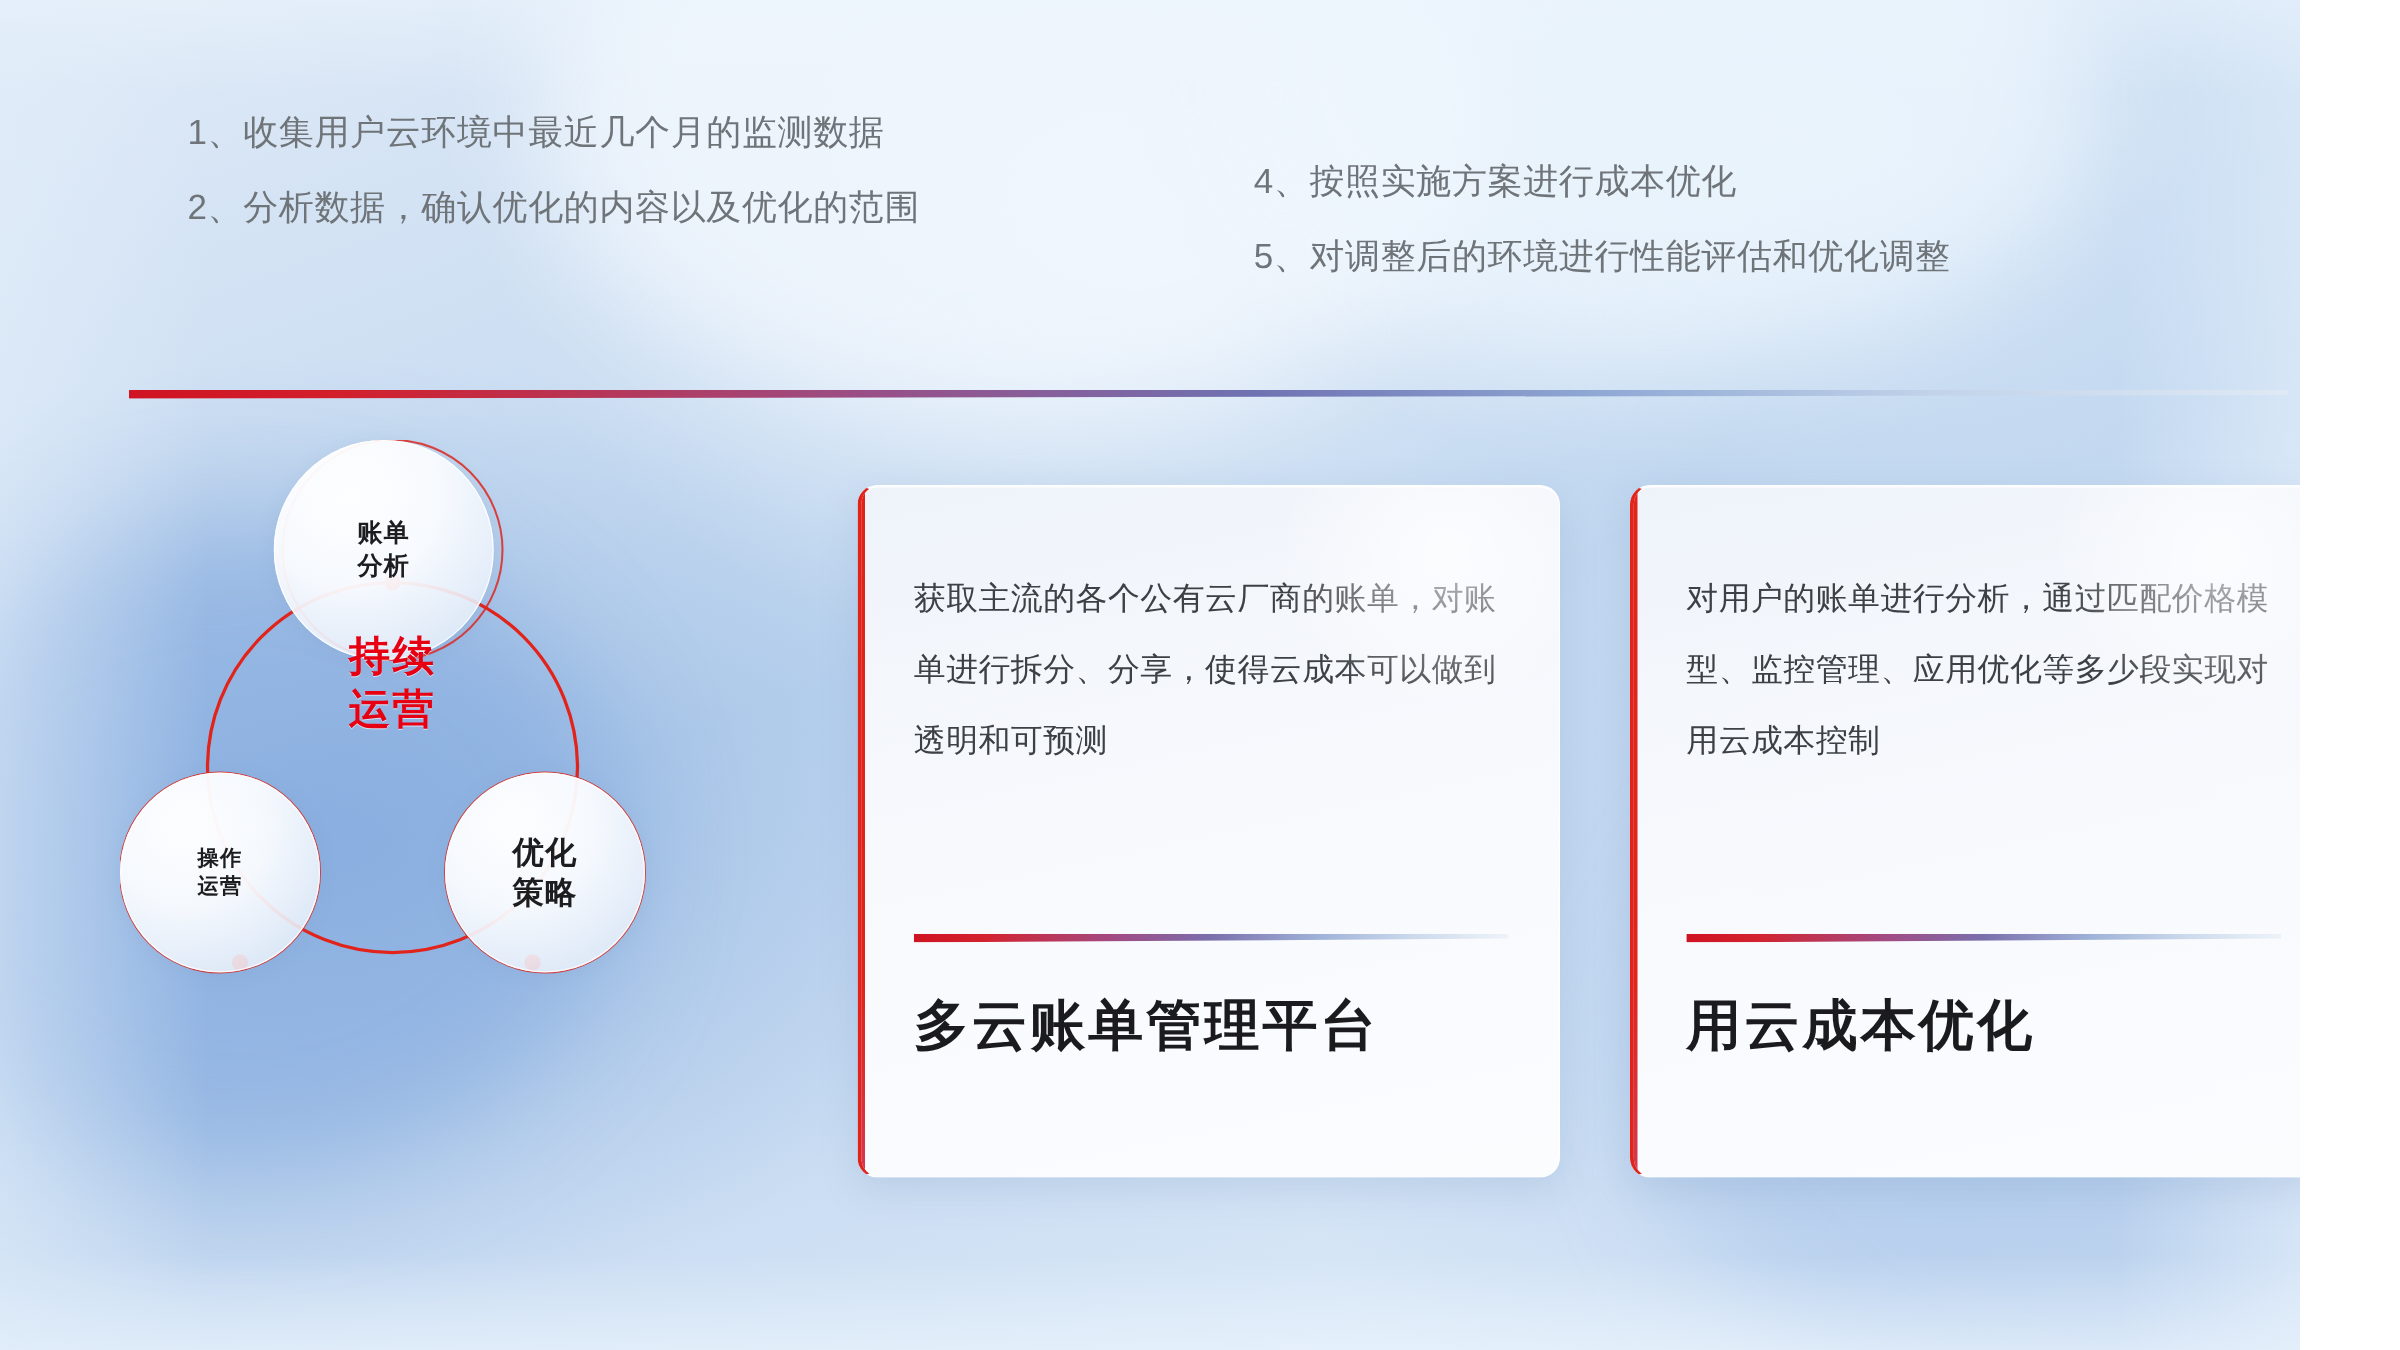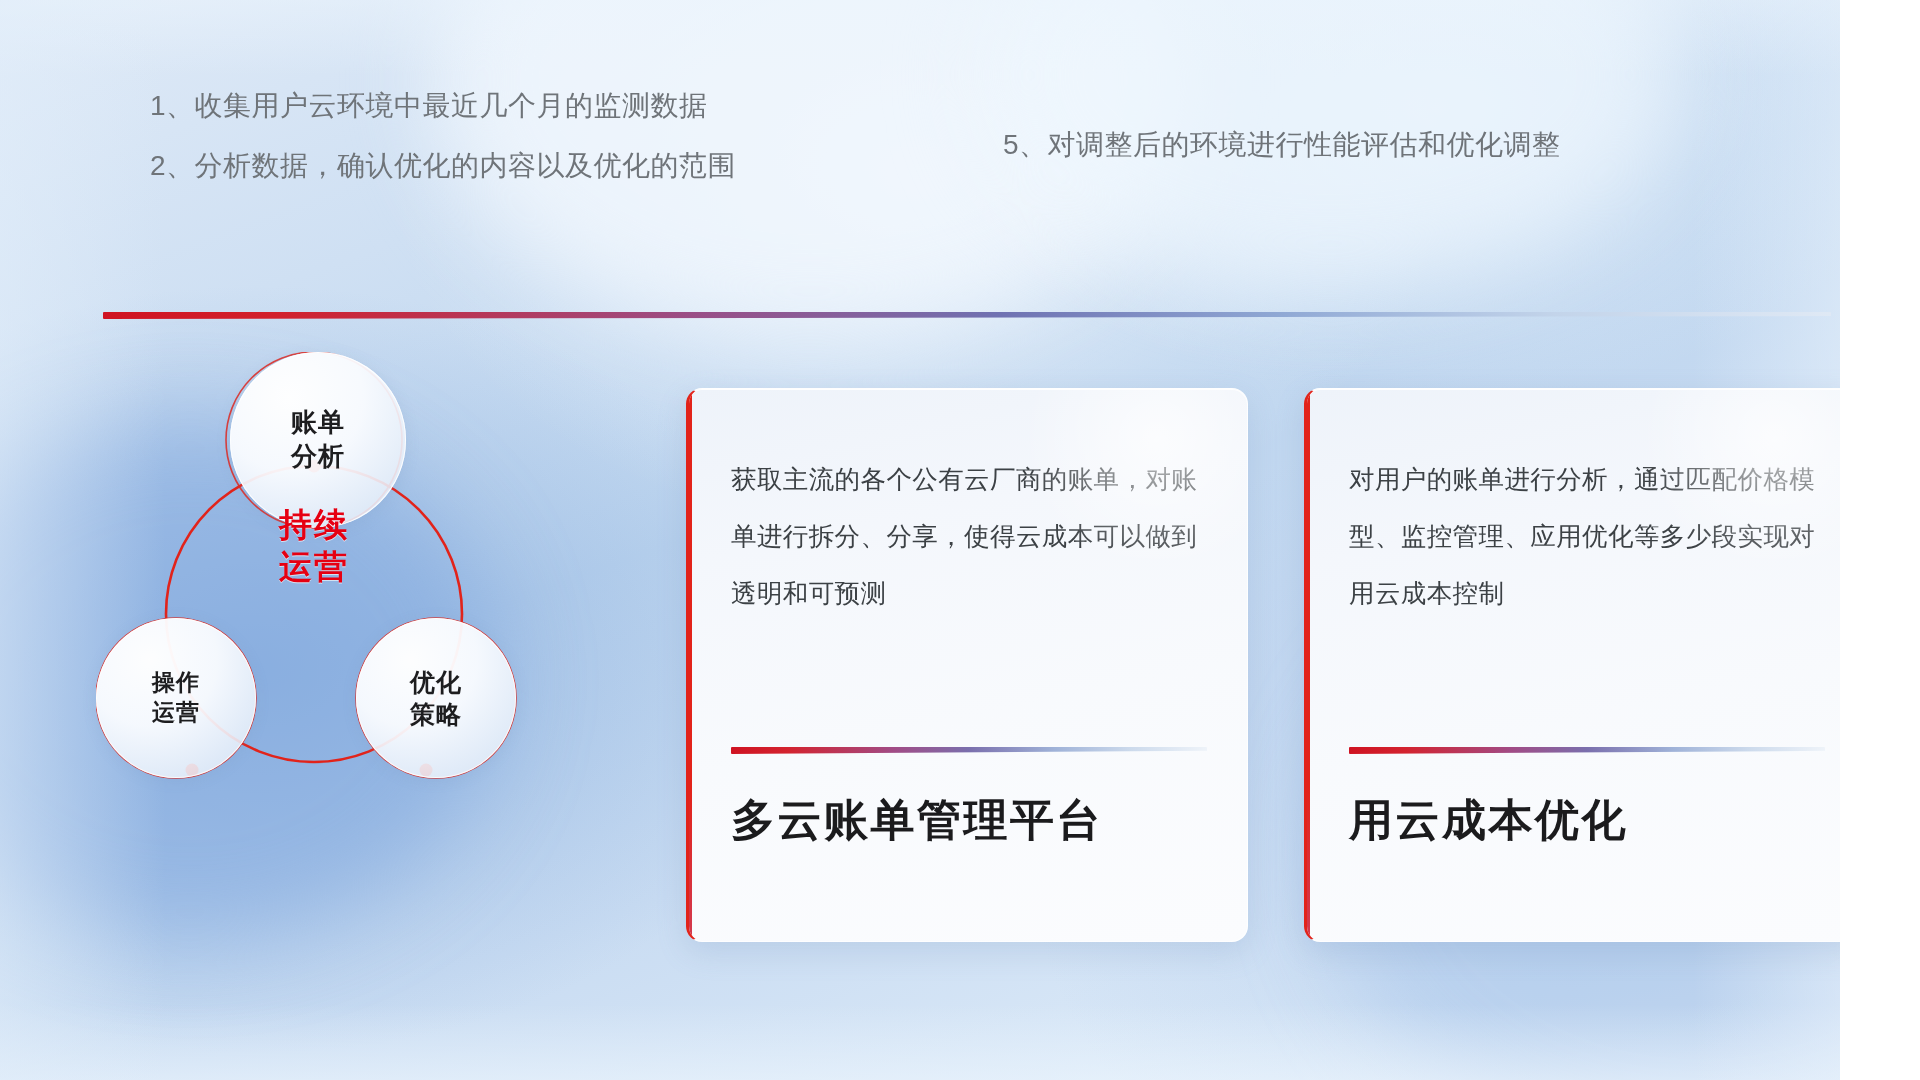--- a/index.html
+++ b/index.html
@@ -104,28 +104,28 @@
     flex-direction: column;
     align-items: center;
     justify-content: center;
     color: #1d1d1f;
     font-weight: 700;
     letter-spacing: 1px;
   }
   .bubble span { display: block; line-height: 1.30; }
 
   .bubble-top {
-    left: 134px; top: 0px;
+    left: 123px; top: 0px;
     width: 176px; height: 176px;
-    font-size: 26px;
+    font-size: 20px;
   }
   .bubble-bl {
     left: 0px; top: 266px;
     width: 160px; height: 160px;
-    font-size: 23px;
+    font-size: 17px;
   }
   .bubble-br {
     left: 260px; top: 266px;
     width: 160px; height: 160px;
     font-size: 25px;
   }
 
   .venn-center {
     position: absolute;
     left: 128px;
@@ -222,20 +222,21 @@
   <div class="bg-blob blob-b"></div>
   <div class="bg-blob blob-c"></div>
   <div class="bg-blob blob-d"></div>
 
   <div class="steps">
     <div class="steps-col left">
       <div class="step-line">1、收集用户云环境中最近几个月的监测数据</div>
       <div class="step-line">2、分析数据，确认优化的内容以及优化的范围</div>
     </div>
     <div class="steps-col right">
+      <div class="step-line">4、按照实施方案进行成本优化</div>
       <div class="step-line">5、对调整后的环境进行性能评估和优化调整</div>
     </div>
   </div>
 
   <div class="header-rule"></div>
 
   <div class="venn">
     <svg width="540" height="600" viewBox="0 0 540 600">
 
       <circle cx="218" cy="262" r="148" fill="none" stroke="#e2231a" stroke-width="2.6"></circle>

